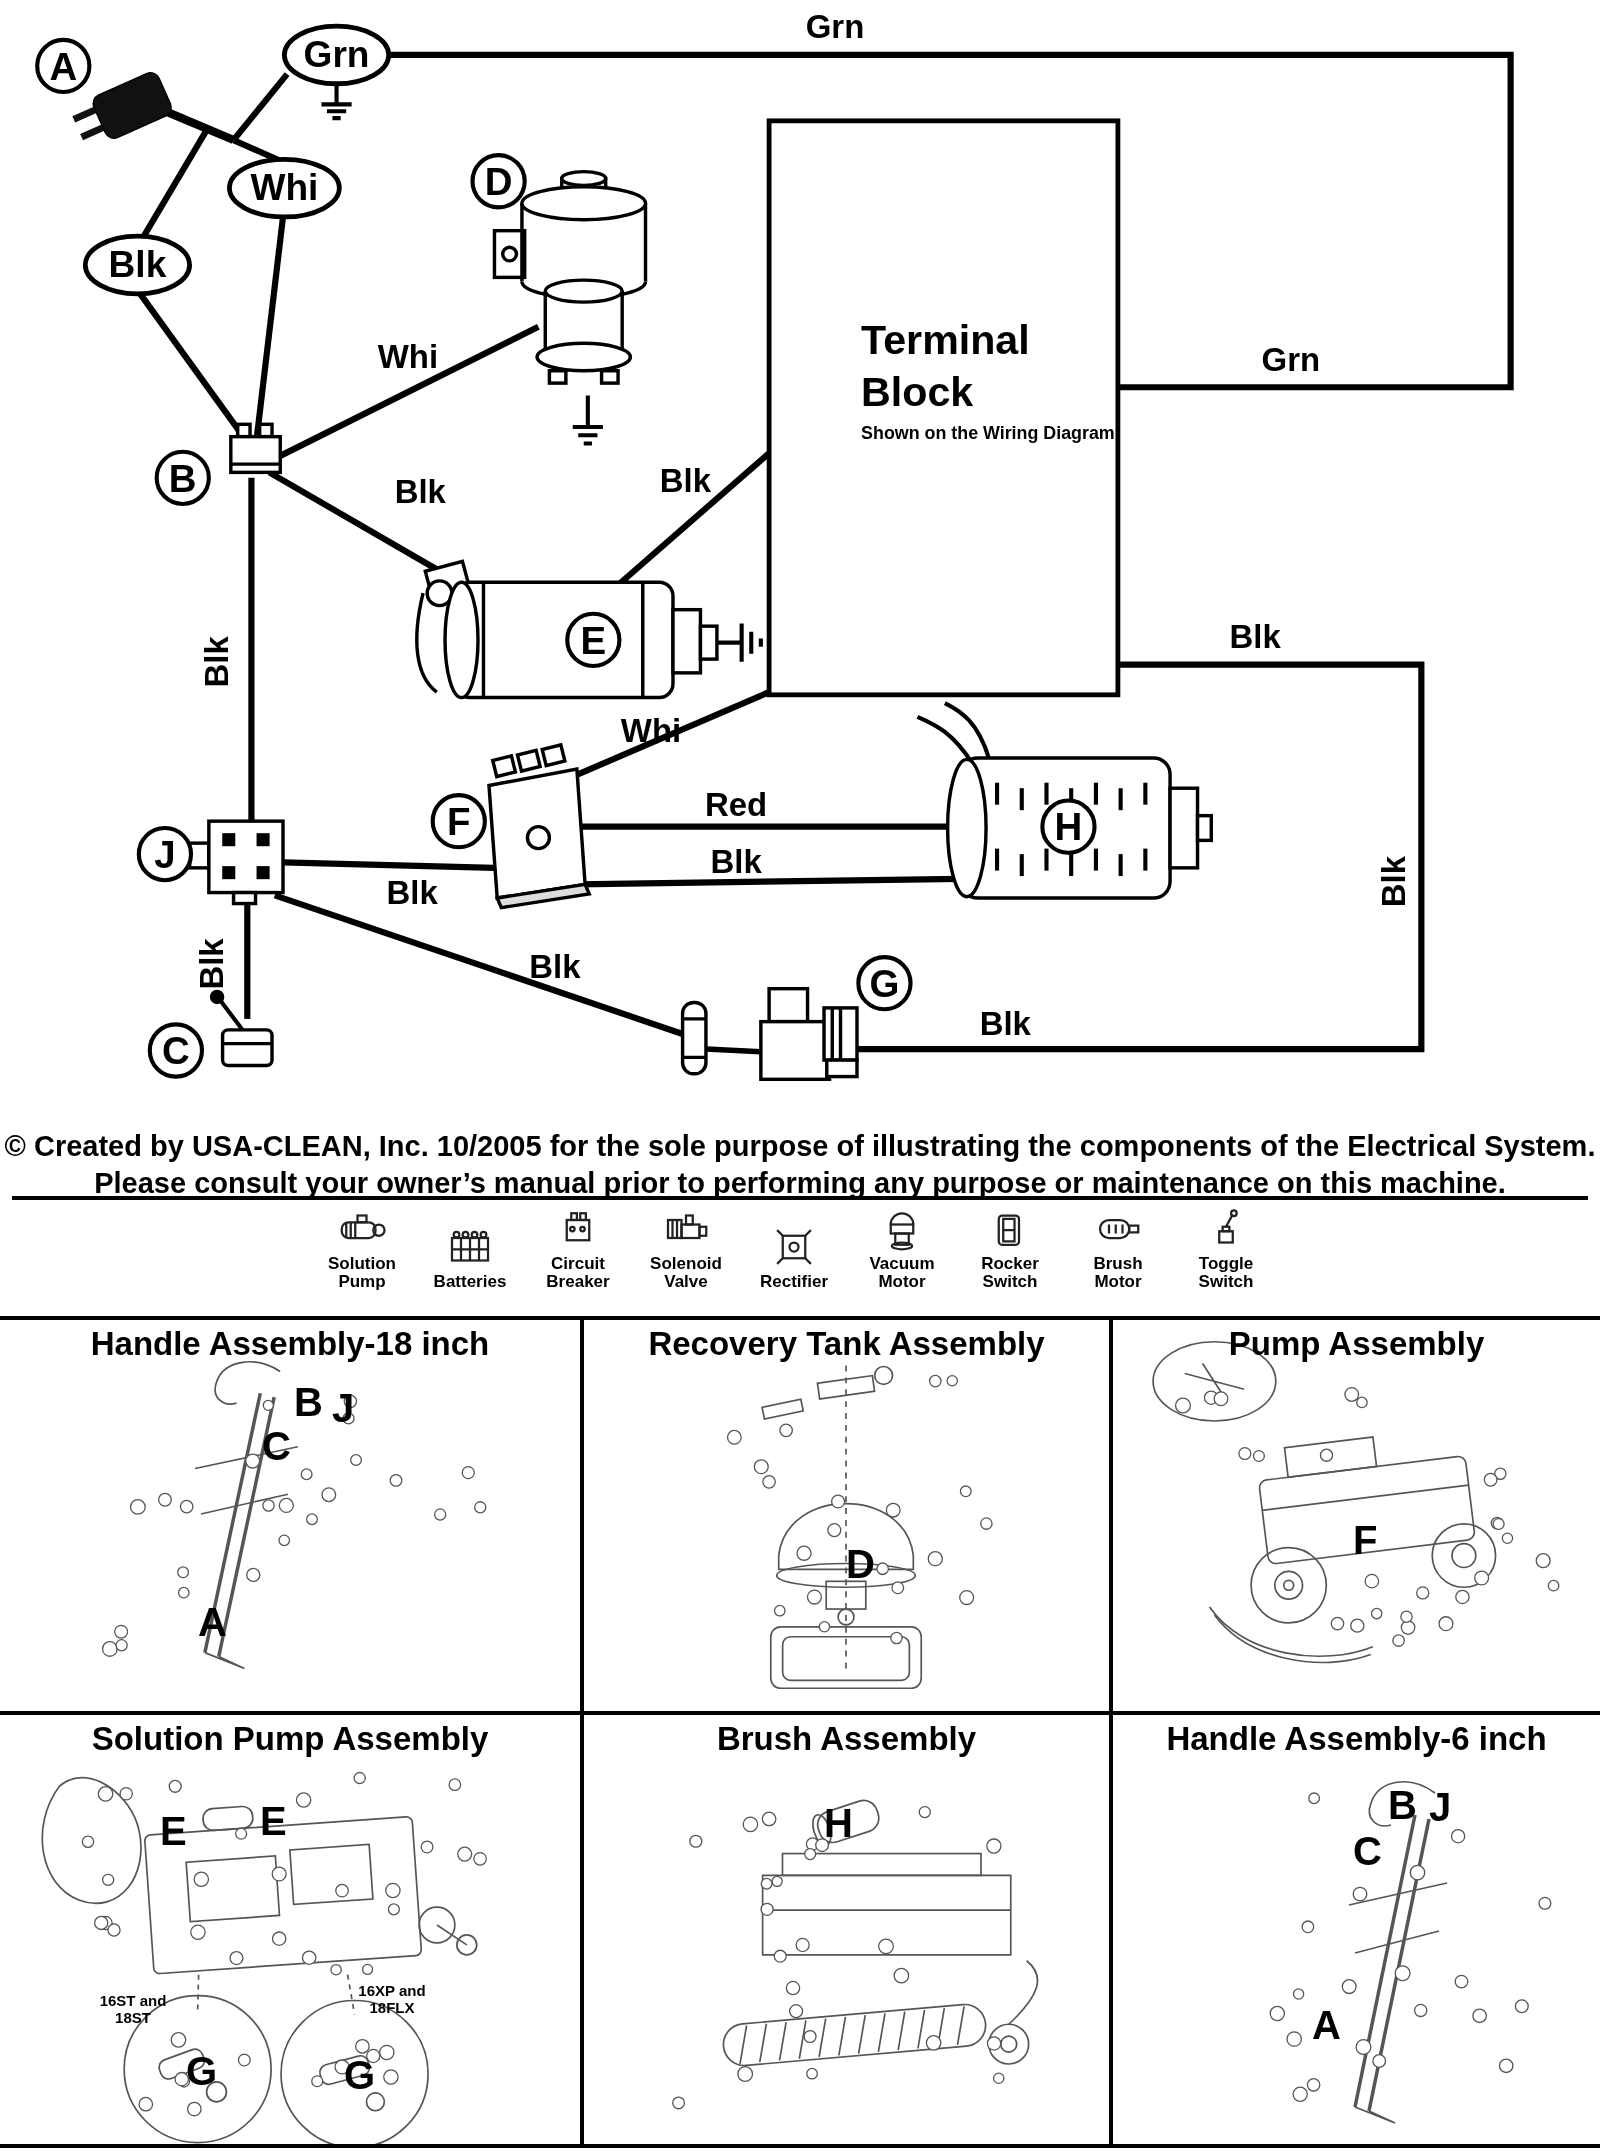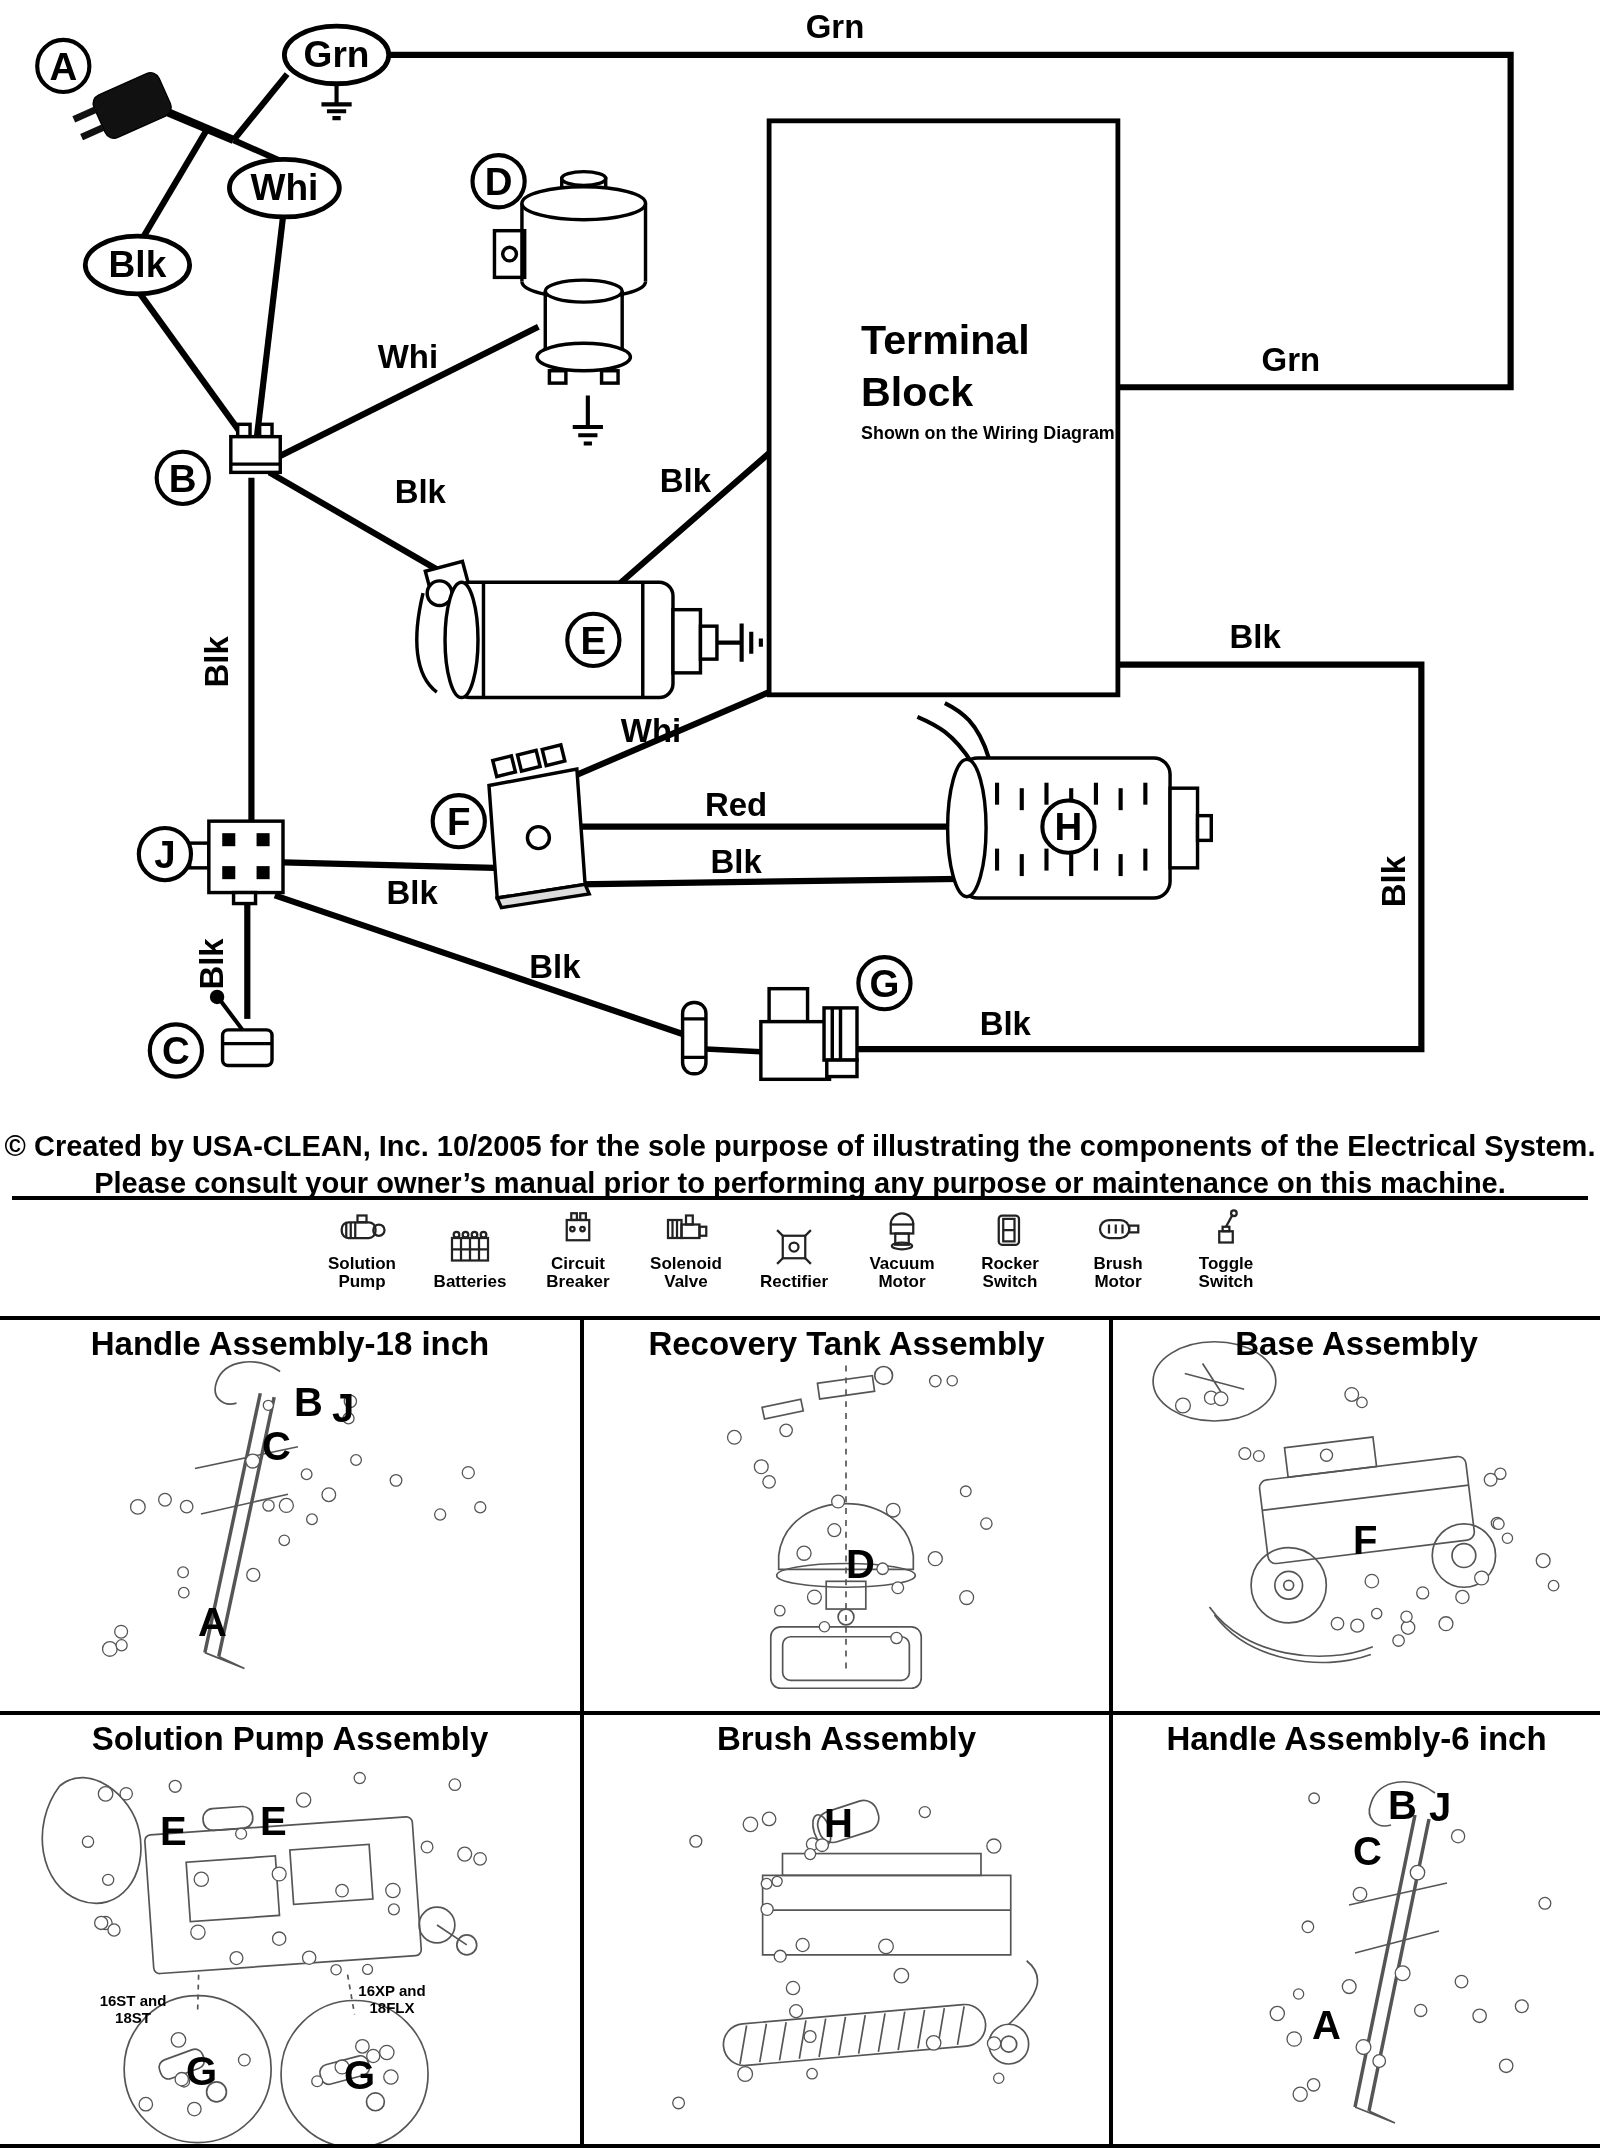--- a/index.html
+++ b/index.html
@@ -431,21 +431,21 @@
             <circle cx="311.7" cy="192.1" r="6.9" class="callout"></circle>
             <circle cx="203.5" cy="111.5" r="6.3" class="callout"></circle>
             <circle cx="186.3" cy="163.5" r="6.3" class="callout"></circle>
             <circle cx="385.0" cy="173.1" r="5.4" class="callout"></circle>
           </g>
       </svg>
       <span class="marker" style="left:262px;top:224px">D</span>
     </div>
 
     <div class="cell bb">
-      <div class="cell-title">Base Assembly</div>
+      <div class="cell-title">Pump Assembly</div>
       <svg class="sketch" viewBox="0 0 487 395">
         <ellipse class="sk" cx="100" cy="62" rx="62" ry="40"></ellipse>
         <path class="sk" d="M70,54 L130,70 M88,44 L110,78"></path>
         <g transform="rotate(-7 250 200)">
           <rect class="sk" x="150" y="150" width="210" height="85" rx="8"></rect>
           <line class="sk" x1="150" y1="180" x2="360" y2="180"></line>
           <rect class="sk" x="180" y="120" width="90" height="30"></rect>
         </g>
         <circle class="sk" cx="175" cy="268" r="38"></circle>
           <circle class="sk" cx="175" cy="268" r="14"></circle>

